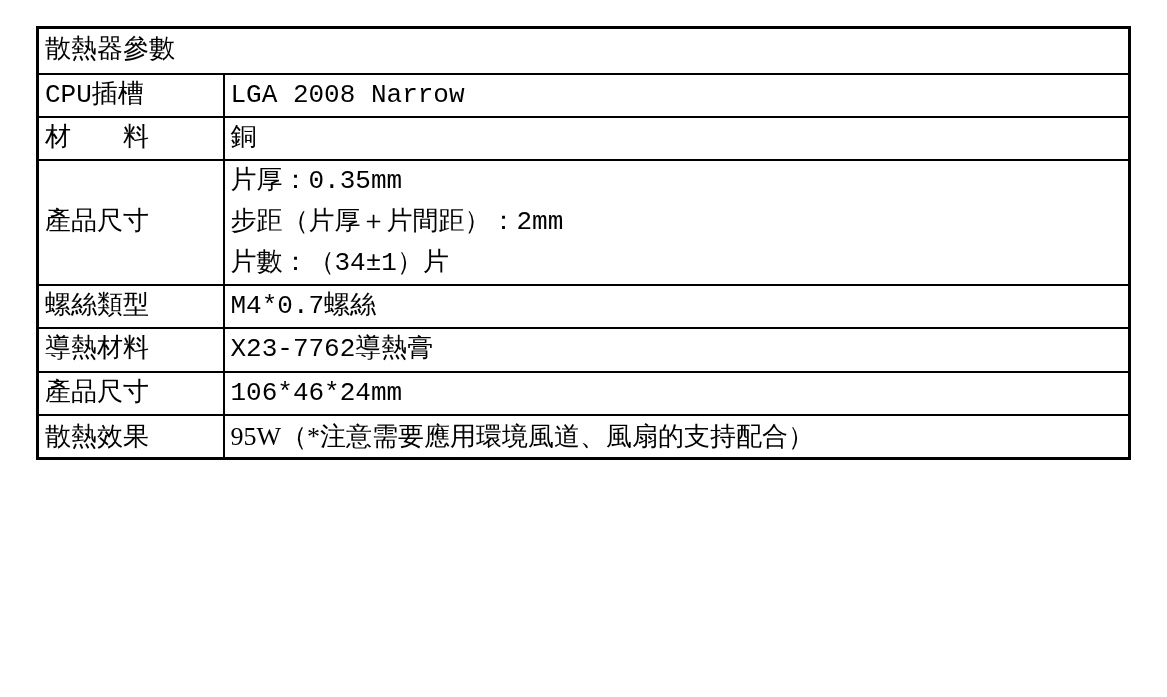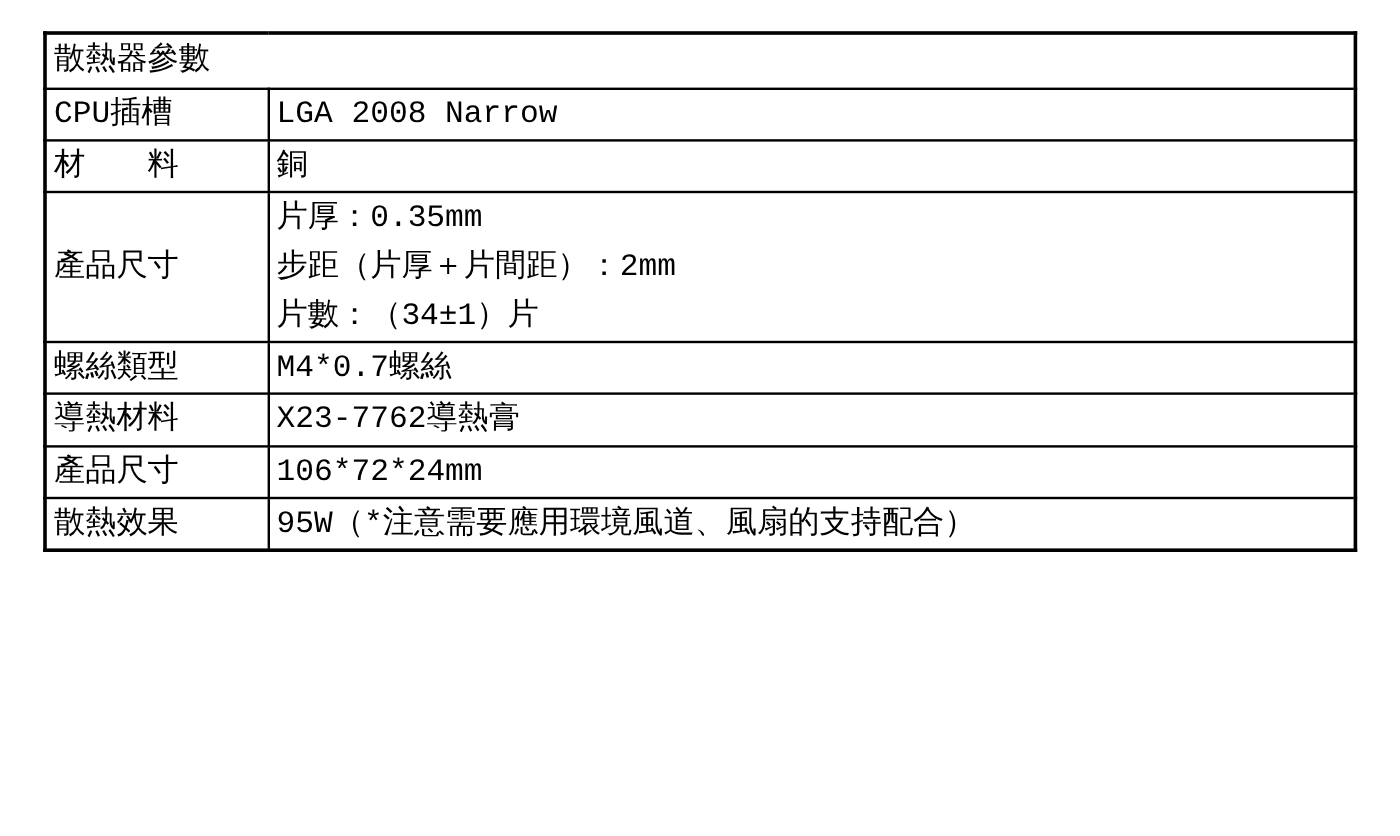--- a/index.html
+++ b/index.html
@@ -42,21 +42,21 @@
   tr.h-s1 { height: 43px; }
   tr.h-s2 { height: 43px; }
   tr.h-d2 { height: 84px; }
   tr.h-s3 { height: 28px; }
   tr.h-d3 { height: 124px; }
   tr.h-s4 { height: 43px; font-family: Liberation Mono, monospace; }
   tr.h-s5 { height: 44px; margin-top: 16px; }
   tr.h-s6 { height: 43px; }
   tr.h-s7 { height: 43px; }
   tr.h-s8 { height: 42px; }
-  tr.h-s9 { height: 43px; }
+  tr.h-s9 { height: 43px; font-family: Liberation Serif, serif; }
 </style>
 </head>
 <body>
 
 <table class="spec">
   <colgroup>
     <col class="c-label">
     <col class="c-value">
   </colgroup>
   <tbody>
@@ -80,20 +80,20 @@
     <tr class="h-s4">
       <td>螺絲類型</td>
       <td>M4*0.7螺絲</td>
     </tr>
     <tr class="h-s5">
       <td>導熱材料</td>
       <td>X23-7762導熱膏</td>
     </tr>
     <tr class="h-s6">
       <td>產品尺寸</td>
-      <td>106*72*24mm</td>
+      <td>106*46*24mm</td>
     </tr>
     <tr class="h-s9">
       <td>散熱效果</td>
       <td>95W（*注意需要應用環境風道、風扇的支持配合）</td>
     </tr>
   </tbody>
 </table>
 
 </body></html>

